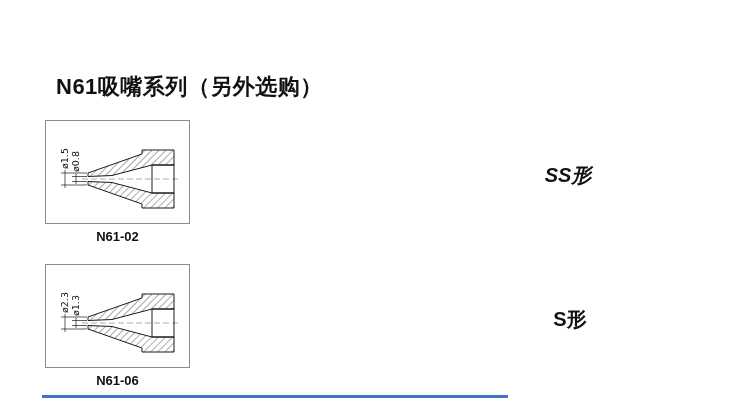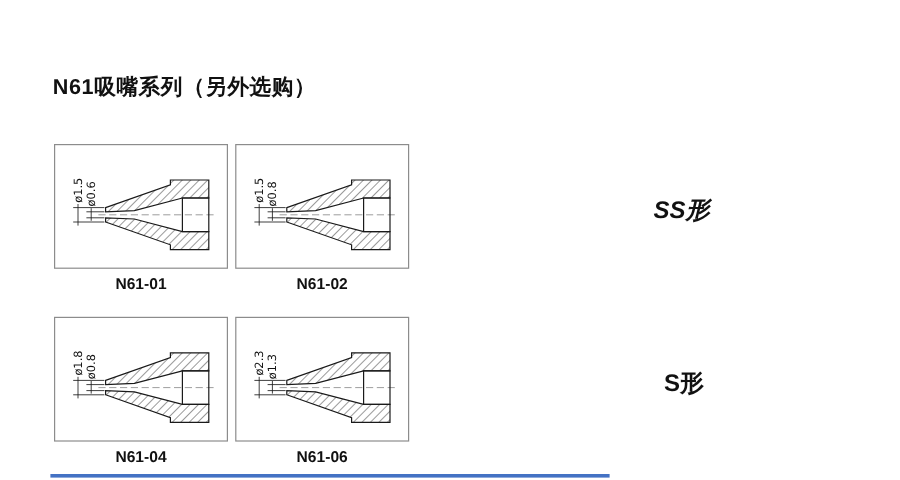--- a/index.html
+++ b/index.html
@@ -1,22 +1,22 @@
 <!DOCTYPE html>
 <html><head>
 <meta charset="utf-8">
 <style>
   html,body{margin:0;padding:0;}
   body{
     width:750px;height:400px;overflow:hidden;background:#ffffff;position:relative;
     font-family:"Liberation Sans",sans-serif;color:#111;
   }
   .title{
-    position:absolute;left:40px;top:56px;margin:4px;
-    font-size:18px;font-weight:bold;letter-spacing:.5px;
+    position:absolute;left:40px;top:56px;margin:16px;
+    font-size:22px;font-weight:bold;letter-spacing:.5px;
   }
   .row{position:absolute;left:45px;display:flex;gap:6px;}
   .row1{top:120px;}
   .row2{top:264px;}
   .cell{width:145px;display:flex;flex-direction:column;align-items:center;}
   .diagram-box{
     width:143px;height:102px;border:1px solid #8c8c8c;background:#fff;
   }
   .diagram-box svg{display:block;width:143px;height:102px;}
   .model{
@@ -60,57 +60,37 @@
       <line x1="26" y1="60.5" x2="41" y2="60.5" stroke="#1a1a1a" stroke-width="0.7"></line>
       <line x1="30" y1="52.5" x2="30" y2="63" stroke="#1a1a1a" stroke-width="0.7"></line>
     </g>
   </defs>
 </svg>
 
 <h1 class="title">N61吸嘴系列（另外选购）</h1>
 
 <div class="row row1">
 
-  <div class="cell">
-    <div class="diagram-box">
-      <svg viewBox="0 0 143 102">
-        <use href="#nozzle-shape"></use>
-        <text class="dim" transform="translate(22,48) rotate(-90)">ø1.5</text>
-        <text class="dim" transform="translate(33,51) rotate(-90)">ø0.6</text>
-      </svg>
-    </div>
-    <div class="model">N61-01</div>
-  </div>
 
   <div class="cell">
     <div class="diagram-box">
       <svg viewBox="0 0 143 102">
         <use href="#nozzle-shape"></use>
         <text class="dim" transform="translate(22,48) rotate(-90)">ø1.5</text>
         <text class="dim" transform="translate(33,51) rotate(-90)">ø0.8</text>
       </svg>
     </div>
     <div class="model">N61-02</div>
   </div>
 
 
 </div>
 
 <div class="row row2">
 
-  <div class="cell">
-    <div class="diagram-box">
-      <svg viewBox="0 0 143 102">
-        <use href="#nozzle-shape"></use>
-        <text class="dim" transform="translate(22,48) rotate(-90)">ø1.8</text>
-        <text class="dim" transform="translate(33,51) rotate(-90)">ø0.8</text>
-      </svg>
-    </div>
-    <div class="model">N61-04</div>
-  </div>
 
 
   <div class="cell">
     <div class="diagram-box">
       <svg viewBox="0 0 143 102">
         <use href="#nozzle-shape"></use>
         <text class="dim" transform="translate(22,48) rotate(-90)">ø2.3</text>
         <text class="dim" transform="translate(33,51) rotate(-90)">ø1.3</text>
       </svg>
     </div>

